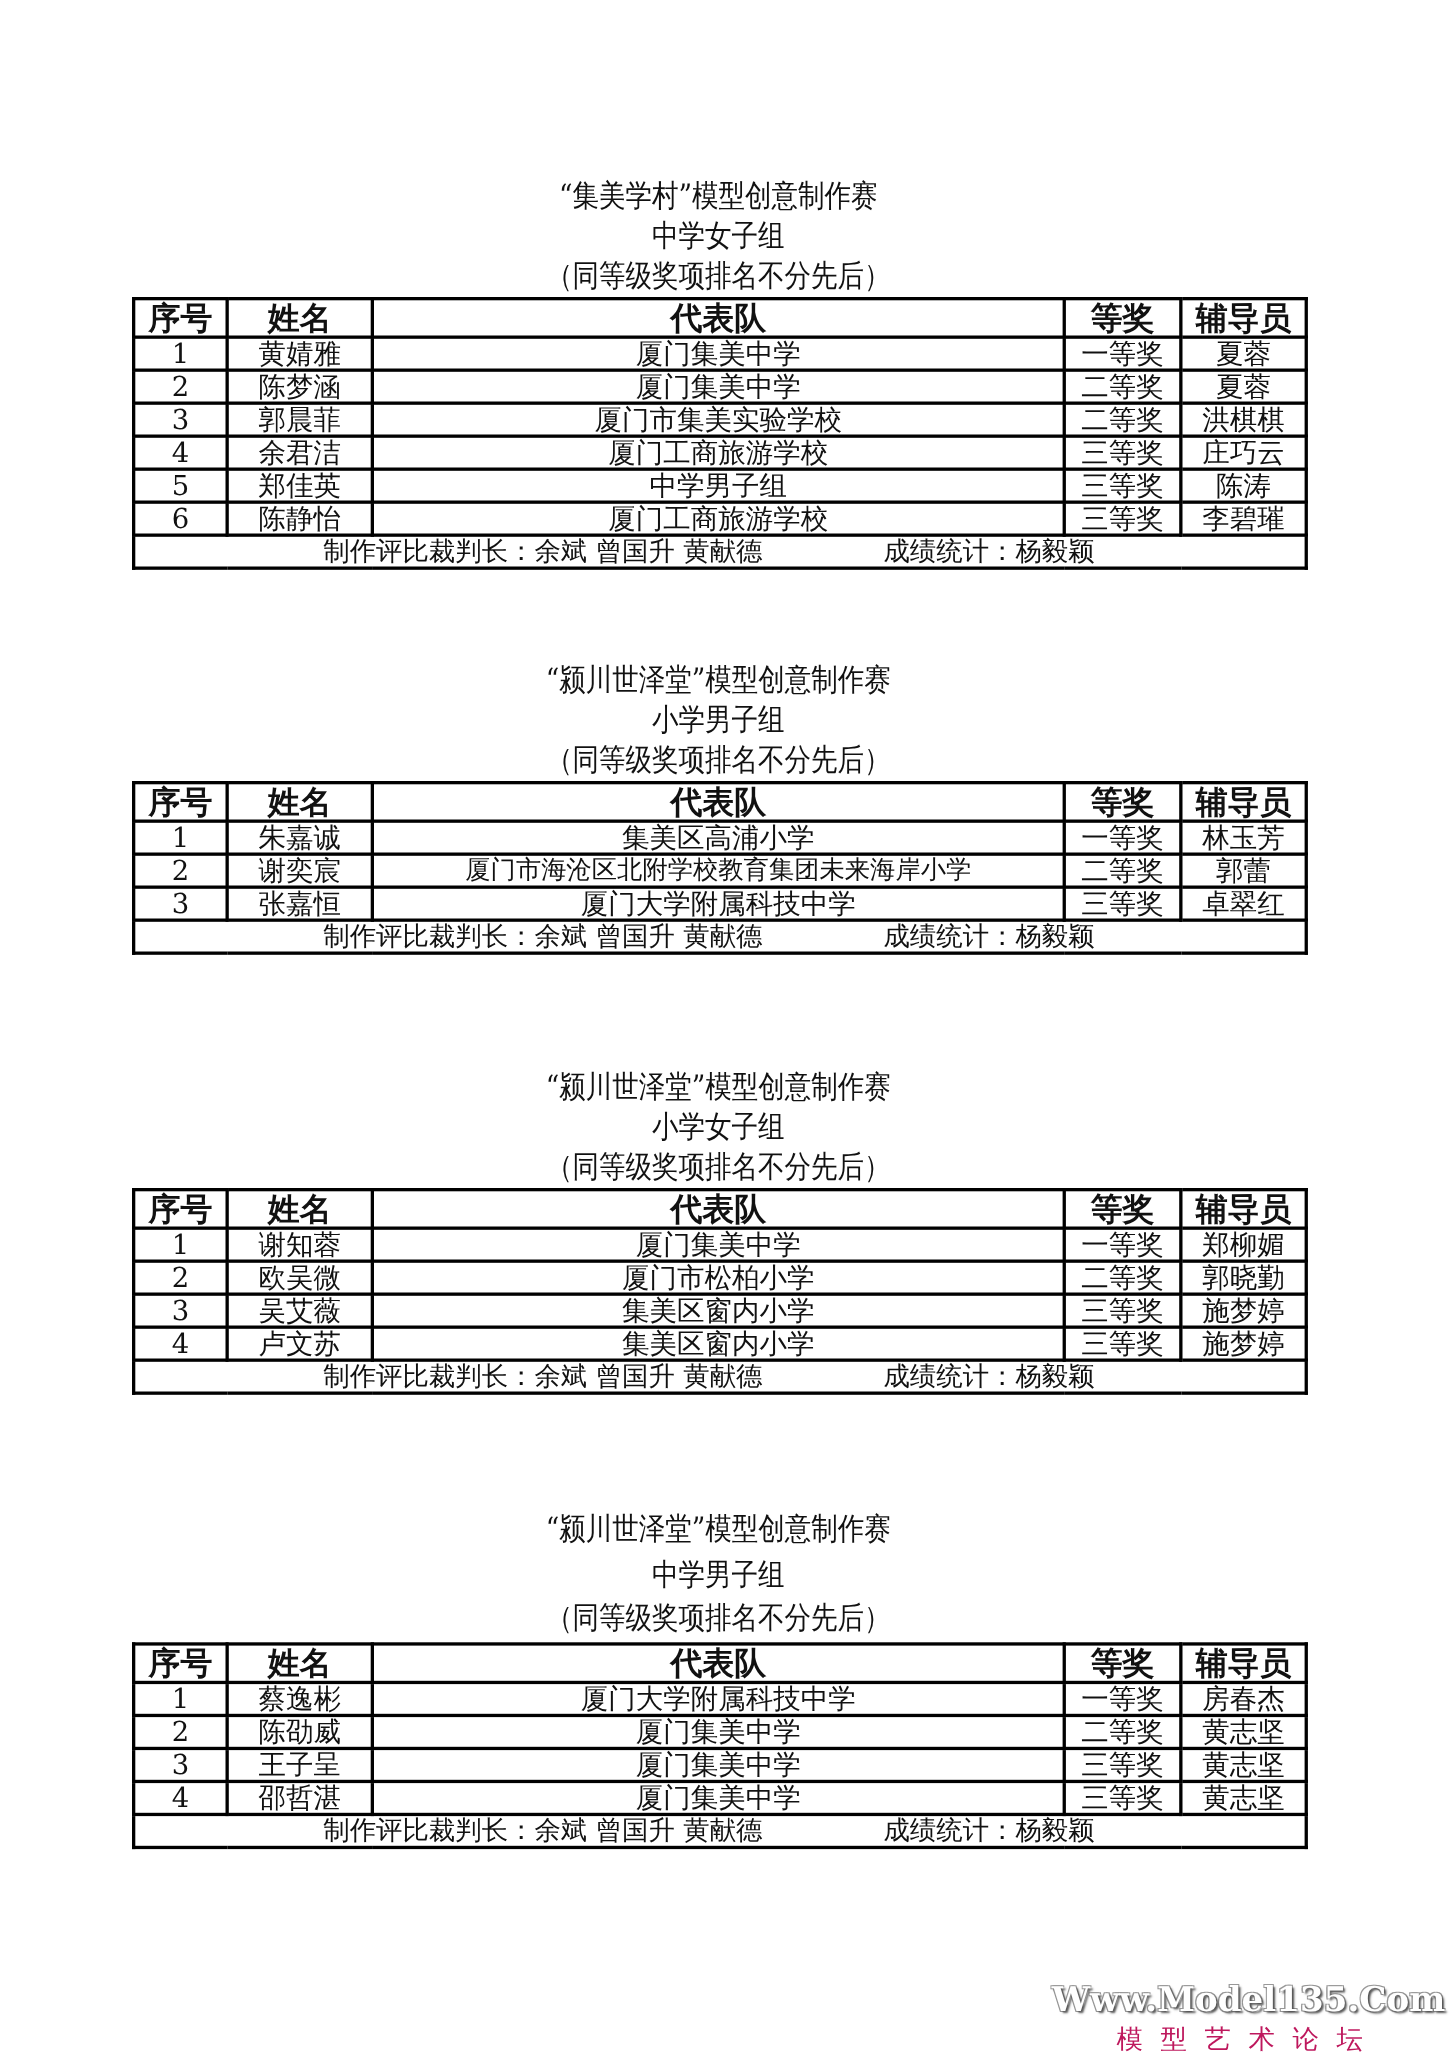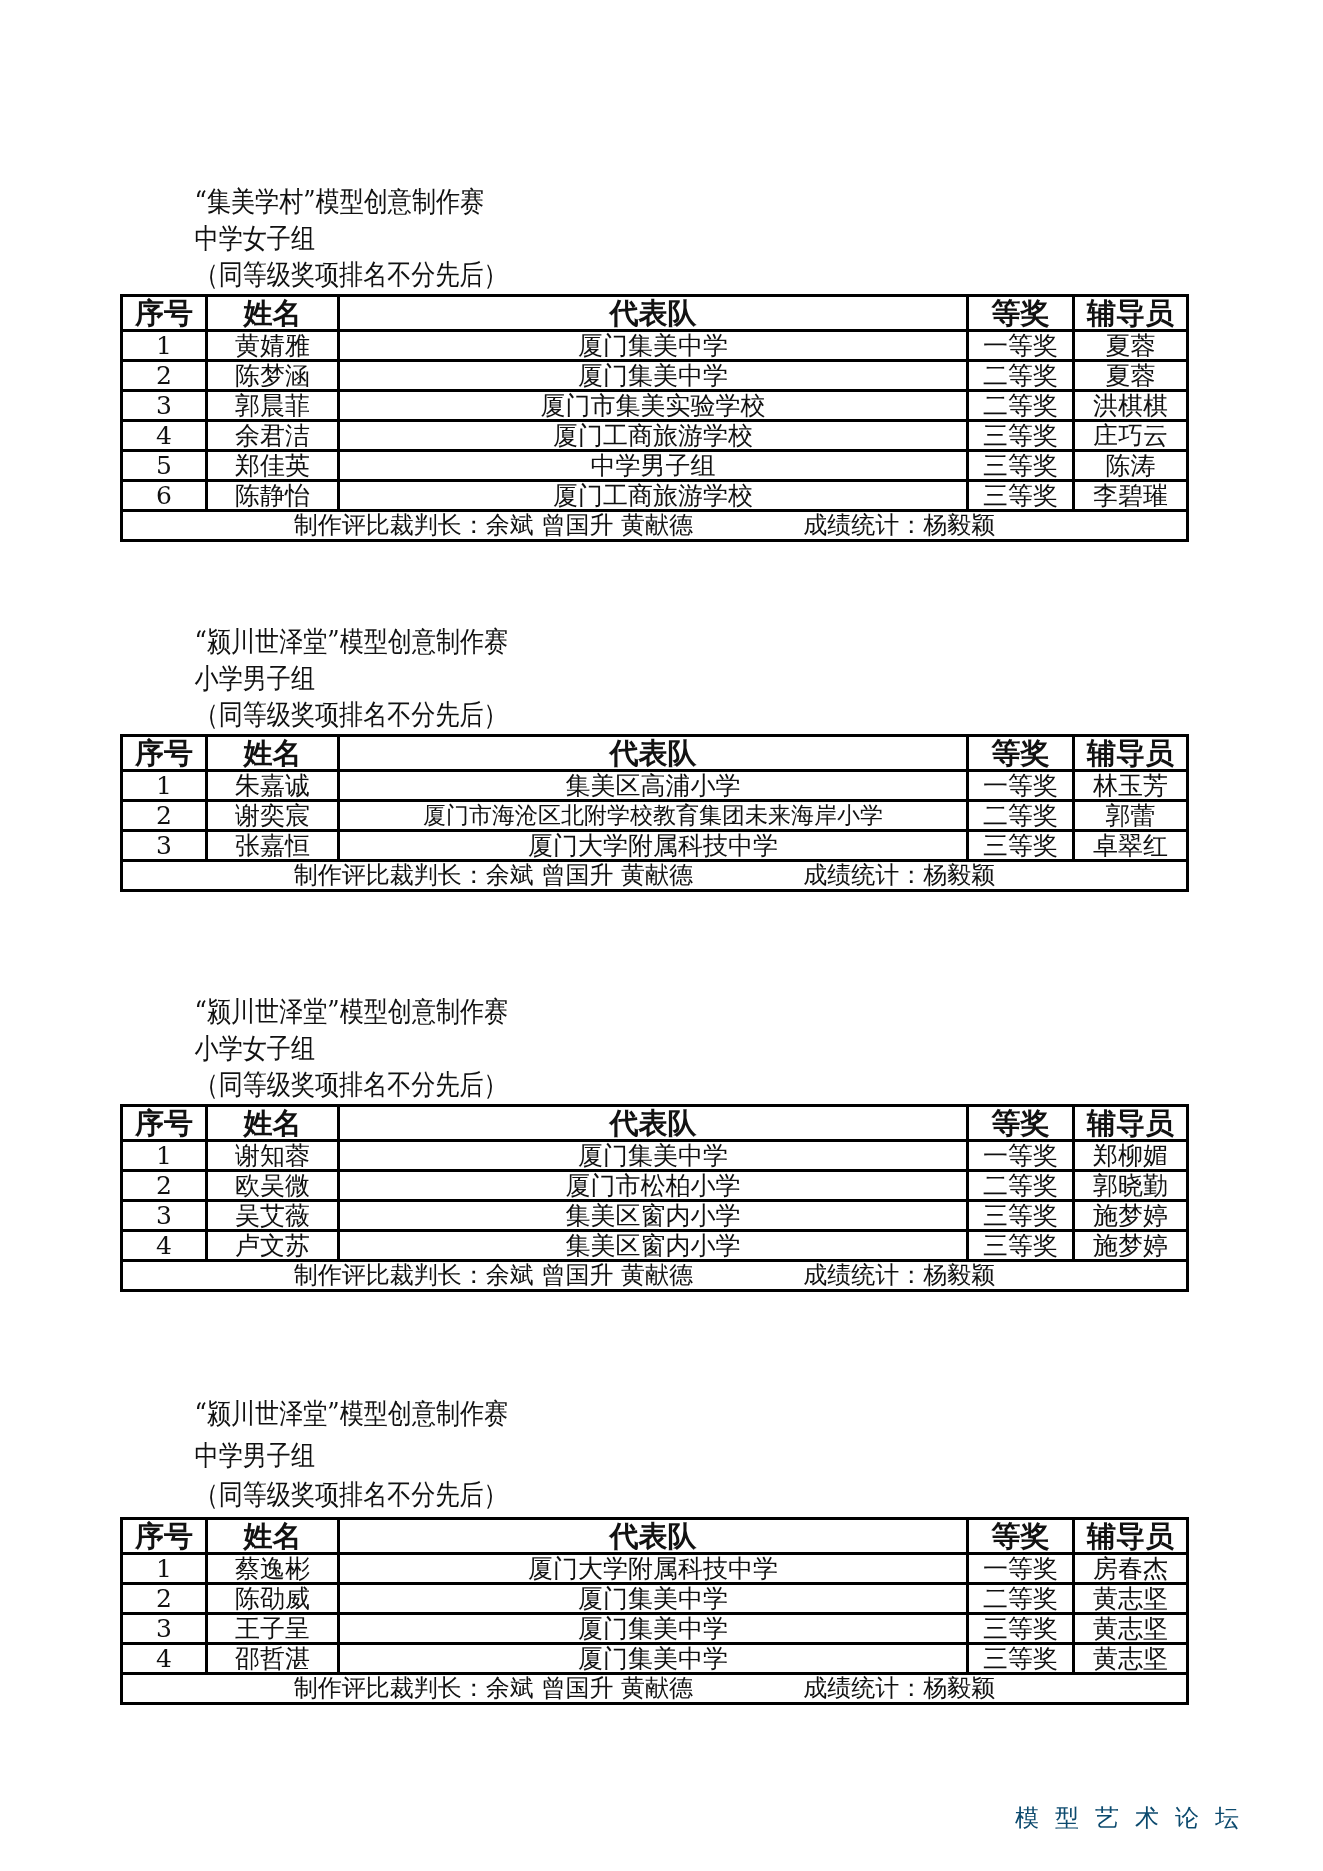--- a/index.html
+++ b/index.html
@@ -1,30 +1,30 @@
 <!DOCTYPE html>
 <html><head>
 <meta charset="utf-8">
 <style>
   html, body { margin: 0; padding: 0; background: #ffffff; }
   body { width: 1323px; height: 1871px; position: relative; overflow: hidden;
          font-family: "DejaVu Serif", "Liberation Serif", serif; color: #111; }
   .section { position: absolute; left: 120px; width: 1066px; }
-  .titles { text-align: left; margin-top: 24px; }
+  .titles { text-align: center; }
   .titles div { font-size: 28px; line-height: 36.5px; letter-spacing: 0px; transform: scaleX(0.86); transform-origin: center; white-space: nowrap; }
   table.result { width: 1066px; border-collapse: collapse; table-layout: fixed; }
   table.result td { border: 3px solid #000; text-align: center; padding: 0; font-size: 25px; height: 27px; line-height: 27px; white-space: nowrap; overflow: hidden; }
   table.result tr.hdr td { font-size: 29px; height: 32px; line-height: 32px; font-weight: bold; }
   table.result td.foot { font-size: 24px; }
   .foot-inner { display: inline-block; transform: translateX(-10px); }
   .foot-inner .gap { display: inline-block; width: 110px; }
   .watermark { position: absolute; left: 955px; top: 1800px; width: 360px; text-align: center; }
   .wm-url { font-family: "DejaVu Serif", serif; font-size: 31px; font-weight: bold; color: #ffffff;
             text-shadow: 2px 2px 2px #555, -1px -1px 0 #999, 1px -1px 0 #999, -1px 1px 0 #999; letter-spacing: 0px; }
-  .wm-sub { font-family: "DejaVu Sans", sans-serif; font-size: 24px; letter-spacing: 16px; color: #0c4a6e; margin-top: 2px; }
+  .wm-sub { font-family: "DejaVu Sans", sans-serif; font-size: 24px; letter-spacing: 16px; color: #be185d; margin-top: 2px; }
 </style>
 </head>
 <body>
 
 <div class="section" style="top:160px;">
   <div class="titles">
     <div>“集美学村”模型创意制作赛</div>
     <div>中学女子组</div>
     <div>（同等级奖项排名不分先后）</div>
   </div>
@@ -267,14 +267,15 @@
         <span class="foot-inner">
           <span>制作评比裁判长：余斌  曾国升  黄献德</span><span class="gap"></span><span>成绩统计：杨毅颖</span>
         </span>
       </td>
     </tr>
   </tbody>
     </table>
 </div>
 
 <div class="watermark">
+  <div class="wm-url">Www.Model135.Com</div>
   <div class="wm-sub">模型艺术论坛</div>
 </div>
 
 </body></html>

